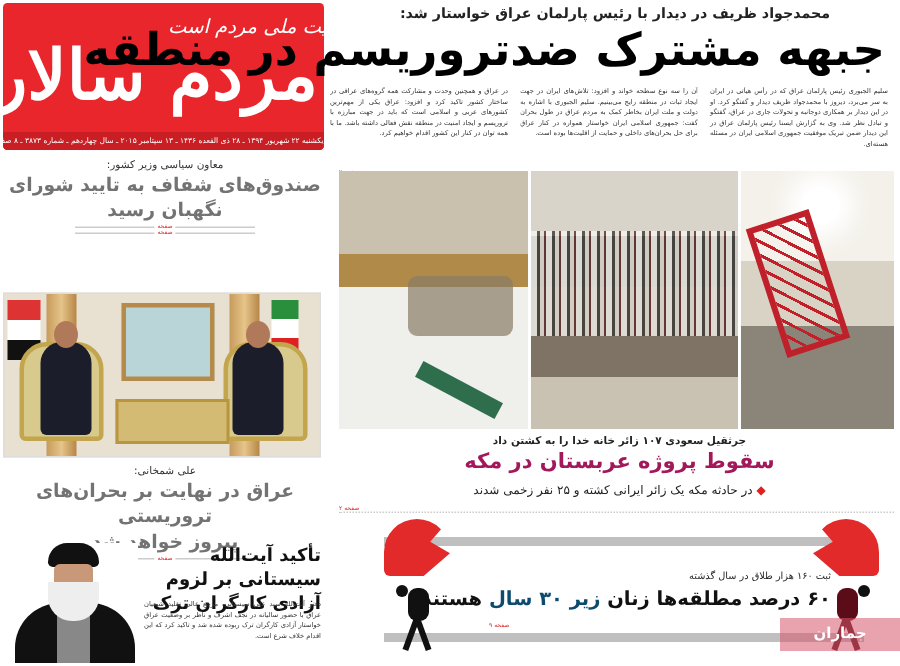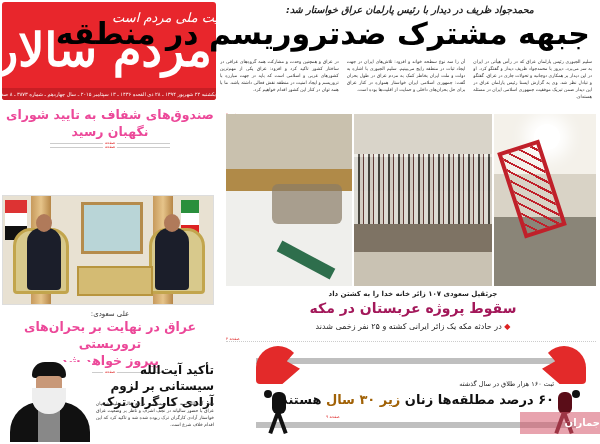--- a/index.html
+++ b/index.html
@@ -8,21 +8,21 @@
 
   
   .masthead { position: absolute; left: 2px; top: 2px; width: 214px; height: 98px; background: #e8262c; border-radius: 3px; }
   .mast-tagline { position: absolute; top: 8px; left: 110px; font-family: "DejaVu Serif", serif; font-size: 13px; color: #fff; font-style: italic; white-space: nowrap; }
   .mast-title { position: absolute; top: 16px; left: 4px; width: 206px; text-align: center; font-family: "DejaVu Serif", serif; font-size: 46px; font-weight: bold; color: #fff; letter-spacing: -1px; line-height: 64px; white-space: nowrap; }
   .mast-bar { position: absolute; left: 0; bottom: 0; width: 214px; height: 12px; background: #c81e24; color: #fff; font-size: 5px; line-height: 12px; text-align: center; white-space: nowrap; overflow: hidden; border-radius: 0 0 3px 3px; }
 
   
   .left-col { position: absolute; left: 0; top: 102px; width: 220px; }
   .kicker { font-size: 7px; text-align: center; color: #333; }
-  .headline-sm { font-size: 12.5px; font-weight: bold; text-align: center; color: #ec4899; line-height: 17px; }
+  .headline-sm { font-size: 12.5px; font-weight: bold; text-align: center; color: #737373; line-height: 17px; }
   .sep { width: 120px; height: 1px; background: #ccc; margin: 3px auto; position: relative; }
   .sep .tag { position: absolute; left: 50%; top: -3px; transform: translateX(-50%); font-size: 4px; color: #d22; background: #fff; padding: 0 2px; }
 
   .photo-meeting { position: absolute; left: 2px; top: 195px; width: 212px; height: 110px; border: 1px solid #ddd; overflow: hidden; background: #e8e1d2; }
   .curtain { position: absolute; top: 0; width: 20px; height: 100%; background: linear-gradient(90deg,#c79a5c,#e6c48a,#b68647); }
   .map { position: absolute; left: 78px; top: 6px; width: 62px; height: 52px; background: #b9d5d7; border: 3px solid #b58b4b; }
   .flag-iq { position: absolute; left: 2px; top: 4px; width: 22px; height: 40px; background: linear-gradient(180deg,#d33 0 33%,#fff 33% 66%,#111 66%); }
   .flag-ir { position: absolute; right: 14px; top: 4px; width: 18px; height: 38px; background: linear-gradient(180deg,#2a8f3c 0 33%,#fff 33% 66%,#d22 66%); }
   .chair { position: absolute; bottom: 10px; width: 56px; height: 66px; background: #d8c98c; border-radius: 18px 18px 4px 4px; border: 3px solid #c2a54d; }
   .person { position: absolute; bottom: 14px; width: 34px; height: 62px; background: #1b1e2a; border-radius: 14px 14px 4px 4px; }
@@ -35,21 +35,21 @@
   .sistani-photo { position: absolute; left: 4px; top: 0; width: 88px; height: 80px; background: #fff; overflow: hidden; }
   .turban { position: absolute; left: 28px; top: 0; width: 34px; height: 16px; background: #111; border-radius: 16px 16px 4px 4px; }
   .face { position: absolute; left: 32px; top: 14px; width: 26px; height: 18px; background: #c89878; border-radius: 4px; }
   .beard { position: absolute; left: 28px; top: 26px; width: 34px; height: 26px; background: #eee; border-radius: 0 0 16px 16px; }
   .robe { position: absolute; left: 6px; top: 40px; width: 80px; height: 40px; background: #111; border-radius: 30px 30px 0 0; }
   .robe-in { position: absolute; left: 34px; top: 48px; width: 22px; height: 32px; background: #888; }
   .sistani-head { position: absolute; right: 6px; top: 0; width: 124px; font-size: 12px; font-weight: bold; text-align: right; line-height: 16px; }
   .sistani-body { position: absolute; right: 6px; top: 38px; width: 118px; font-size: 4.5px; line-height: 7px; color: #333; text-align: justify; }
 
   
-  .lead-kicker { position: absolute; right: 10px; top: 4px; width: 360px; text-align: center; font-size: 9.5px; font-weight: bold; color: #222; font-style: italic; }
+  .lead-kicker { position: absolute; right: 10px; top: 4px; width: 360px; text-align: center; font-size: 9.5px; font-weight: bold; color: #222; }
   .lead-title { position: absolute; right: 10px; top: 16px; width: 372px; text-align: center; font-size: 30px; font-weight: bold; color: #000; letter-spacing: -1px; white-space: nowrap; }
   .lead-cols { position: absolute; right: 8px; top: 58px; width: 372px; height: 52px; display: flex; gap: 8px; }
   .lead-col { flex: 1; font-size: 4.5px; line-height: 7px; color: #333; text-align: justify; overflow: hidden; }
   .lead-ref { position: absolute; left: 226px; top: 112px; font-size: 4px; color: #d22; }
 
   .collage { position: absolute; left: 226px; top: 114px; width: 370px; height: 172px; display: flex; gap: 2px; }
   .cph { position: relative; overflow: hidden; height: 100%; }
   .cph1 { width: 102px; background: linear-gradient(180deg,#f4f1ea 0 35%,#d9d3c6 35% 60%,#8a8578 60%); }
   .crane { position: absolute; left: 16px; top: 30px; width: 44px; height: 90px; border: 4px solid #c0202a; transform: rotate(-18deg); background: repeating-linear-gradient(45deg,transparent 0 6px,#c0202a 6px 8px); }
   .glow { position: absolute; left: 40px; top: 10px; width: 26px; height: 26px; border-radius: 50%; background: #fff; box-shadow: 0 0 16px 10px #fff; }
@@ -75,35 +75,36 @@
   .heart.r { left: 316px; top: 2px; clip-path: polygon(0 0,100% 0,100% 100%,40% 100%,0 60%,30% 40%); }
   .walker { position: absolute; top: 40px; width: 18px; height: 50px; }
   .walker .body { position: absolute; left: 2px; top: 8px; width: 14px; height: 22px; background: #111; border-radius: 6px; }
   .walker .head { position: absolute; left: -6px; top: 6px; width: 8px; height: 8px; background: #111; border-radius: 50%; }
   .walker .leg1 { position: absolute; left: 2px; top: 28px; width: 4px; height: 22px; background: #111; transform: rotate(20deg); }
   .walker .leg2 { position: absolute; left: 10px; top: 28px; width: 4px; height: 22px; background: #111; transform: rotate(-20deg); }
   .walker.r .body, .walker.r .leg1, .walker.r .leg2 { background: #5a0d18; }
   .walker.r .head { left: 16px; background: #111; }
   .div-kicker { position: absolute; right: 46px; top: 36px; font-size: 6.5px; color: #222; }
   .div-title { position: absolute; right: 46px; top: 48px; font-size: 13px; font-weight: bold; color: #111; white-space: nowrap; }
-  .div-title .red { color: #a16207; }
+  .div-title .red { color: #0c4a6e; }
   .div-ref { position: absolute; left: 100px; top: 70px; font-size: 4px; color: #d22; }
-  .watermark { position: absolute; left: 294px; top: 68px; width: 80px; height: 22px; background: rgba(214,88,108,.55); color: #fff; font-size: 10px; font-weight: bold; line-height: 22px; text-align: right; }
+  .watermark { position: absolute; left: 294px; top: 68px; width: 80px; height: 22px; background: rgba(214,88,108,.55); color: #fff; font-size: 10px; font-weight: bold; line-height: 22px; text-align: center; }
 </style>
 </head>
 <body>
 
 <div class="masthead">
   <div class="mast-tagline">حاکمیت ملی مردم است</div>
   <div class="mast-title">مردم سالاری</div>
   <div class="mast-bar">یکشنبه ۲۲ شهریور ۱۳۹۴ ـ ۲۸ ذی القعده ۱۴۳۶ ـ ۱۳ سپتامبر ۲۰۱۵ ـ سال چهاردهم ـ شماره ۳۸۷۳ ـ ۸ صفحه ـ ۱۰۰۰ تومان</div>
 </div>
 
 <div class="left-col">
   <div style="padding-top:4px;">
+    <div class="kicker">معاون سیاسی وزیر کشور:</div>
     <div class="headline-sm">صندوق‌های شفاف به تایید شورای نگهبان رسید</div>
   </div>
   <div class="sep">
       <span class="tag">صفحه</span>
     </div>
   <div class="sep">
       <span class="tag">صفحه</span>
     </div>
 </div>
 
@@ -114,21 +115,21 @@
   <div class="flag-ir"></div>
   <div class="map"></div>
   <div class="chair" style="left:10px;"></div>
   <div class="chair" style="right:8px;"></div>
   <div class="person" style="left:24px;"></div>
   <div class="person" style="right:24px;"></div>
   <div class="table"></div>
 </div>
 
 <div class="shamkhani">
-  <div class="kicker">علی سعودی:</div>
+  <div class="kicker">علی شمخانی:</div>
   <div class="headline-sm">عراق در نهایت بر بحران‌های تروریستی</div>
   <div class="headline-sm">پیروز خواهد شد</div>
   <div class="sep">
       <span class="tag">صفحه</span>
     </div>
 </div>
 
 <div class="sistani">
   <div class="sistani-photo">
     <div class="robe"></div>

